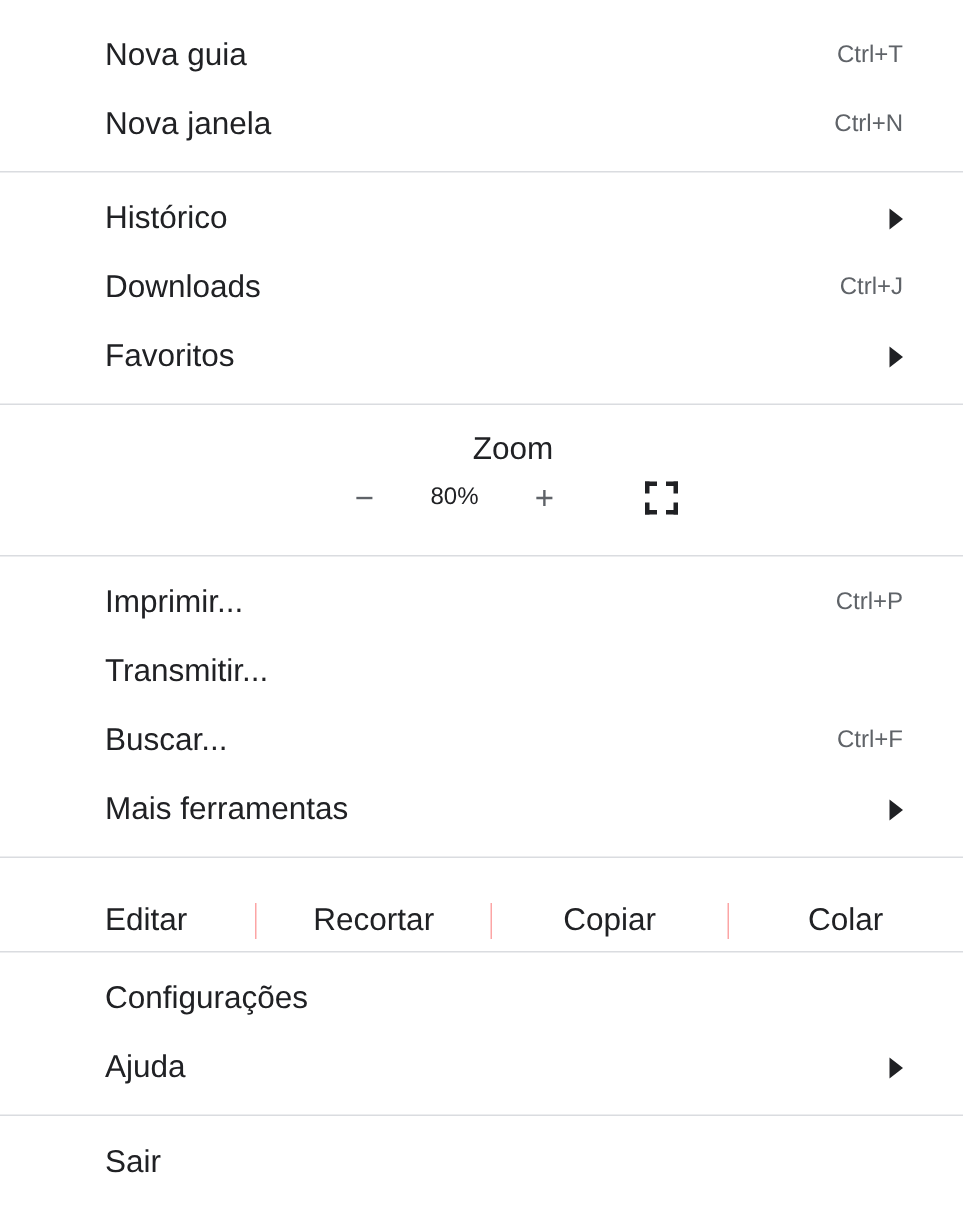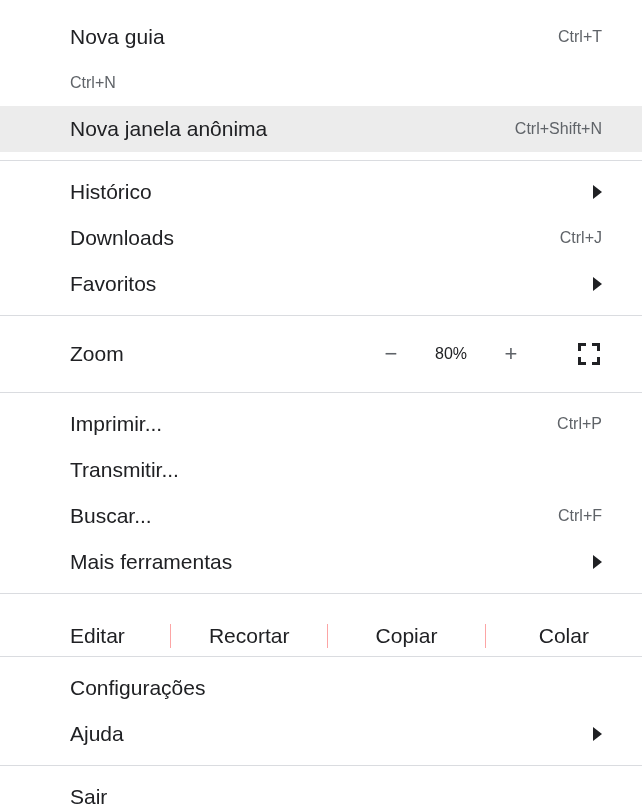--- a/index.html
+++ b/index.html
@@ -49,20 +49,21 @@
       height: 1px;
       background: #dadce0;
       margin: 8px 0;
       width: 100%;
     }
     .zoom-row {
       display: flex;
       align-items: center;
       padding: 10px 28px 10px 70px;
       min-height: 46px;
+      flex-direction: column;
     }
     .zoom-row .label {
       flex: 1;
       color: #202124;
     }
     .zoom-controls {
       display: flex;
       align-items: center;
       gap: 0;
     }
@@ -140,27 +141,24 @@
 <body>
 
 <div class="menu">
 
   <div class="menu-item">
     <span class="label">Nova guia</span>
     <span class="shortcut">Ctrl+T</span>
   </div>
 
   <div class="menu-item">
+    <span class="label">Nova janela</span>
     <span class="shortcut">Ctrl+N</span>
   </div>
 
-  <div class="menu-item highlighted">
-    <span class="label">Nova janela anônima</span>
-    <span class="shortcut">Ctrl+Shift+N</span>
-  </div>
 
   <div class="separator"></div>
 
   <div class="menu-item">
     <span class="label">Histórico</span>
     <span class="arrow"></span>
   </div>
 
   <div class="menu-item">
     <span class="label">Downloads</span>

